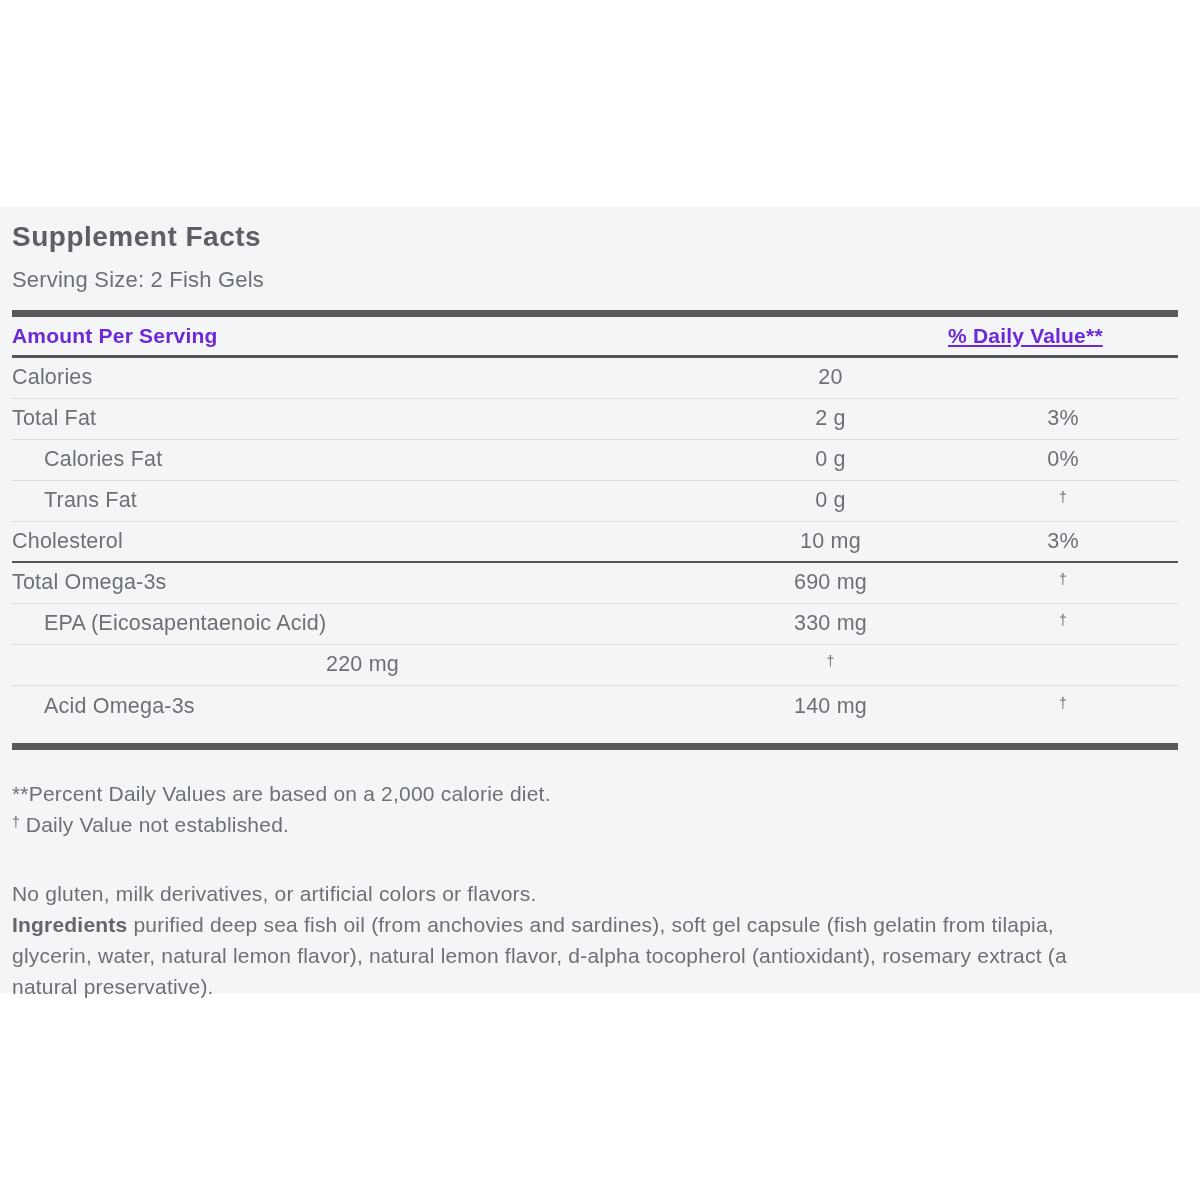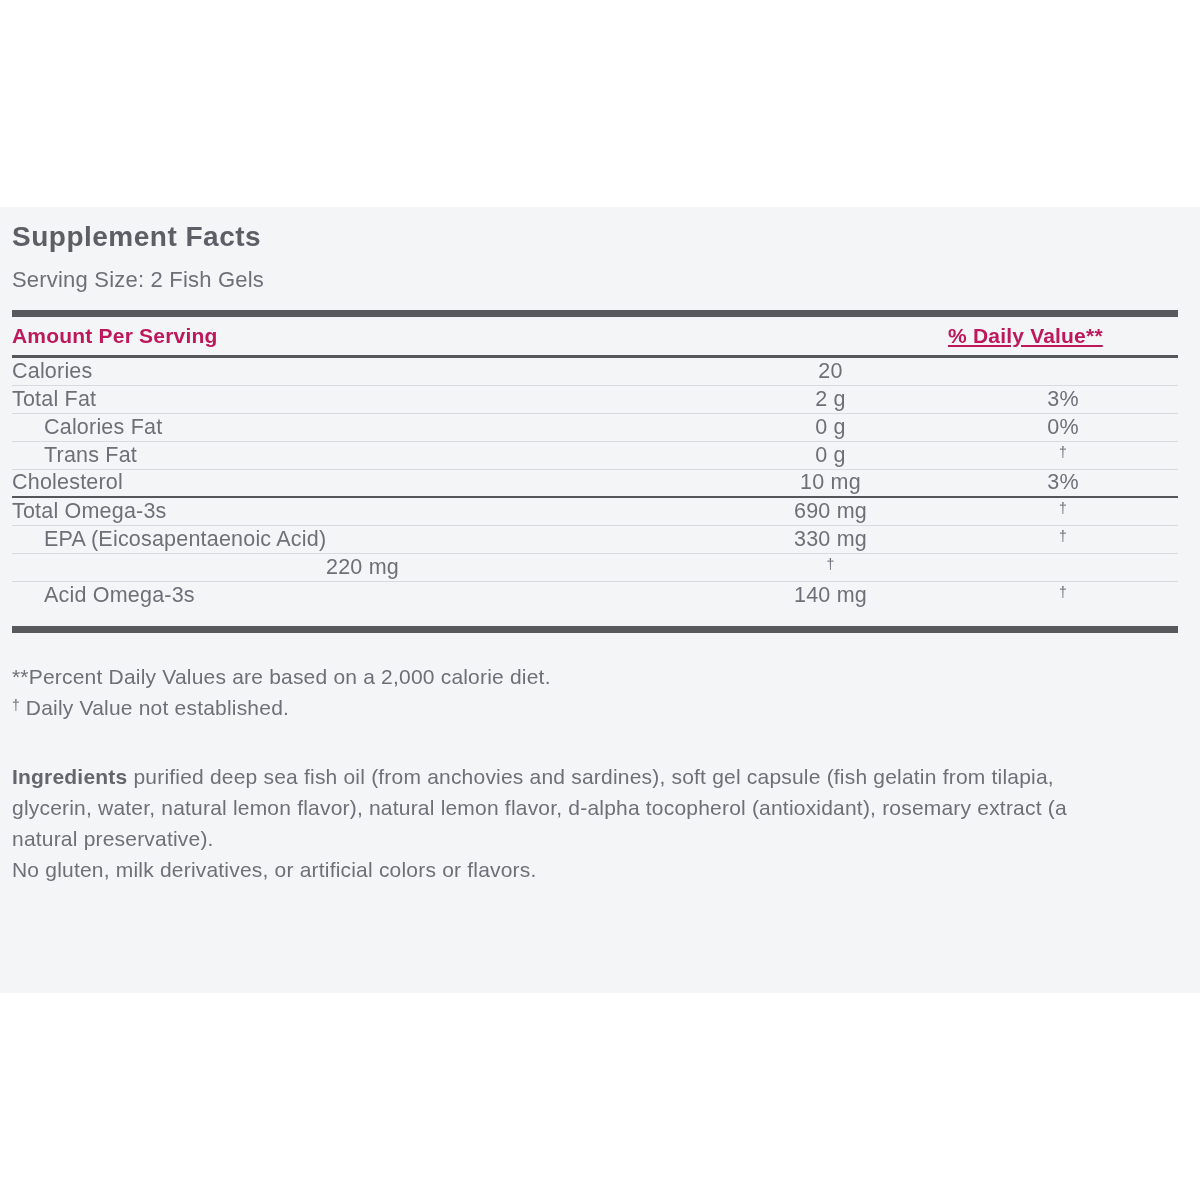--- a/index.html
+++ b/index.html
@@ -56,26 +56,26 @@
     display: grid;
     grid-template-columns: 1fr 235px 230px;
     align-items: center;
   }
   .header-row {
     height: 41px;
     box-sizing: border-box;
     border-bottom: 3px solid #54565a;
     font-weight: bold;
     font-size: 21px;
-    color: #be185d;
+    color: #6d28d9;
   }
   .header-row .dv-head { text-align: left; text-decoration: underline; }
 
   .row {
-    height: 28px;
+    height: 41px;
     box-sizing: border-box;
     border-bottom: 1px solid #d8dadd;
     font-size: 21.5px;
     color: #6c7077;
   }
   .row.medium-after { border-bottom: 2px solid #54565a; }
   .row.none-after { border-bottom: none; }
   .row .amount, .row .dv { text-align: center; }
   .row .label.indent { padding-left: 32px; }
   .sup-dagger {
@@ -173,18 +173,18 @@
     </div>
 
     <div class="bar bar-bottom"></div>
 
     <div class="footnotes">
       <div>**Percent Daily Values are based on a 2,000 calorie diet.</div>
       <div><span class="sup-dagger">†</span> <span>Daily Value not established.</span></div>
     </div>
 
     <div class="ingredients">
+      <div>No gluten, milk derivatives, or artificial colors or flavors.</div>
       <div><b>Ingredients</b><span> purified deep sea fish oil (from anchovies and sardines), soft gel capsule (fish gelatin from tilapia, glycerin, water, natural lemon flavor), natural lemon flavor, d-alpha tocopherol (antioxidant), rosemary extract (a natural preservative).</span></div>
-      <div>No gluten, milk derivatives, or artificial colors or flavors.</div>
     </div>
 
   </div>
 </div>
 
 </body></html>

